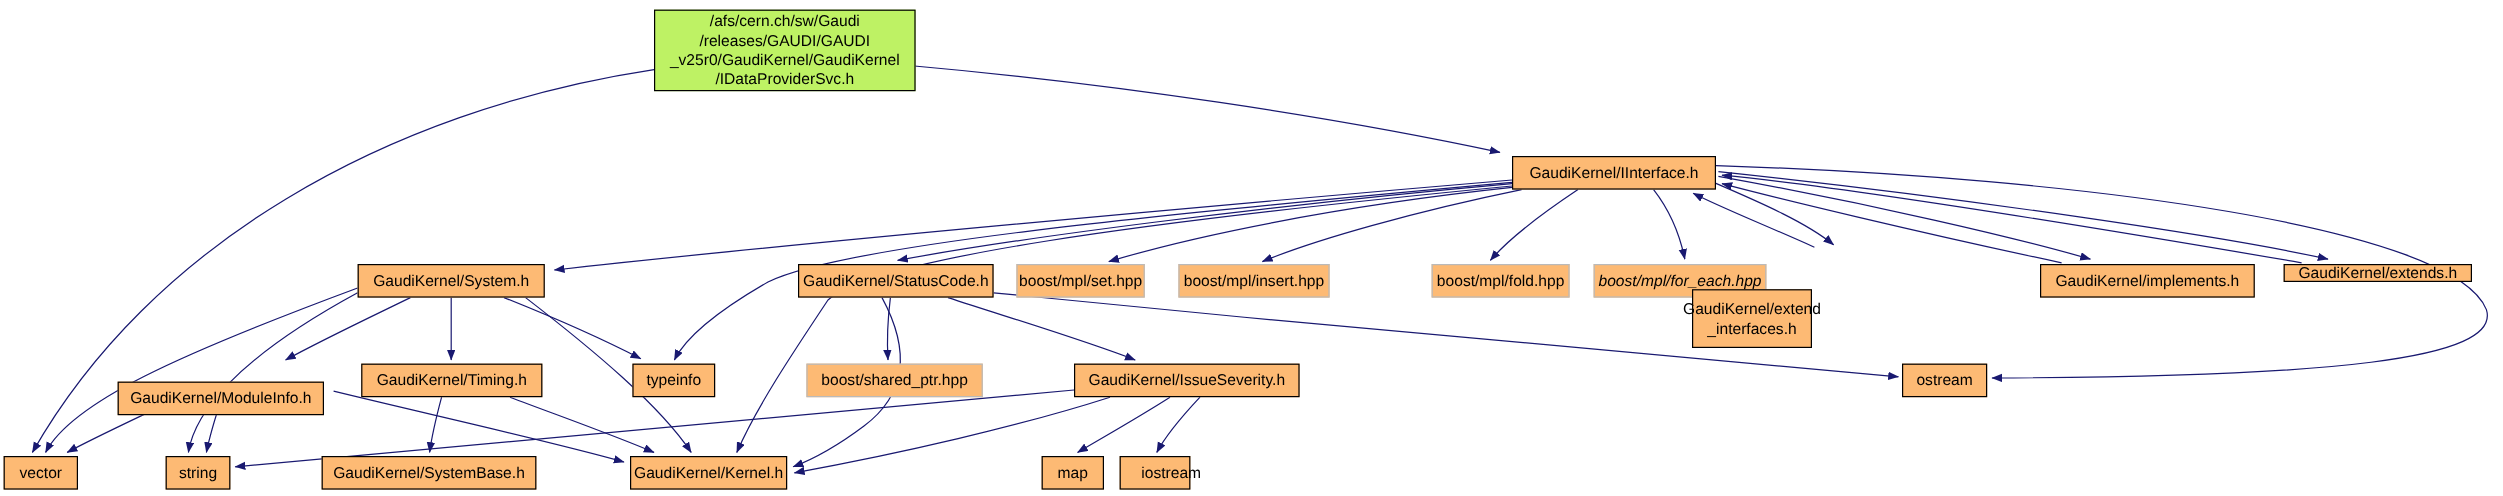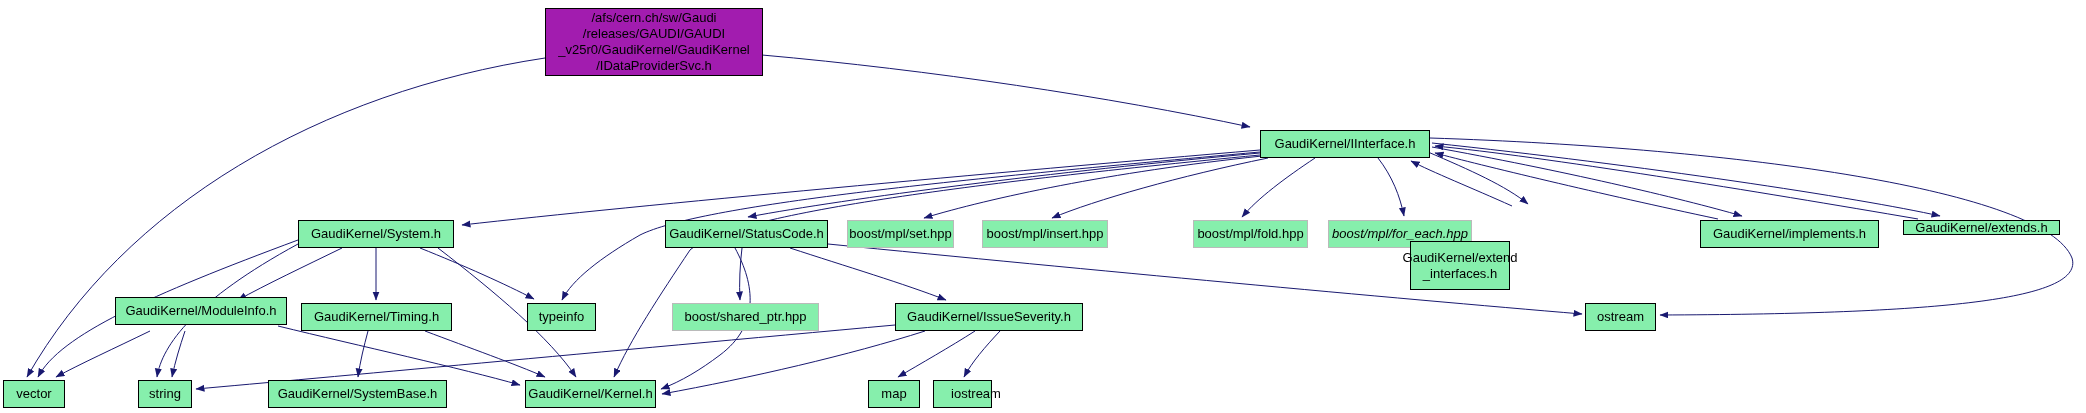--- a/index.html
+++ b/index.html
@@ -12,30 +12,30 @@
   }
   #edges{position:absolute;left:0;top:0;width:2086px;height:413px;}
   .node{
     position:absolute;
     box-sizing:border-box;
     display:flex;
     flex-direction:column;
     align-items:center;
     justify-content:center;
     text-align:center;
-    background:#86efac;
+    background:#fdba74;
     border:1px solid #000000;
     color:#000000;
     font-size:13px;
     line-height:16px;
     white-space:nowrap;
     cursor:pointer;
   }
   .node.external{border-color:#bababa;cursor:default;}
-  .node.root{background:#a21caf;border-color:#000000;cursor:default;}
+  .node.root{background:#bef264;border-color:#000000;cursor:default;}
   .edge{fill:none;stroke-width:1px;}
 </style>
 </head>
 <body>
 
 <div id="canvas">
   <svg id="edges" xmlns="http://www.w3.org/2000/svg" width="2086" height="413" viewBox="0 0 2086 413">
     <defs>
       <marker id="arrow" markerWidth="10" markerHeight="8" refX="8.5" refY="3.5" orient="auto" markerUnits="userSpaceOnUse">
         <path d="M0,0 L9,3.5 L0,7 Z" fill="#191970"></path>
@@ -111,21 +111,21 @@
       <div class="node" style="left: 1410px; top: 206px; width: 100px; height: 49px; margin-top: 35px;">
         <span>GaudiKernel/extend</span>
         <span>_interfaces.h</span>
       </div>
       <div class="node" style="left: 1700px; top: 220px; width: 179px; height: 28px;">
         <span>GaudiKernel/implements.h</span>
       </div>
       <div class="node" style="left: 1903px; top: 220px; width: 157px; height: 15px; justify-content: center;">
         <span>GaudiKernel/extends.h</span>
       </div>
-      <div class="node" style="left: 98px; top: 297px; width: 172px; height: 28px; margin-left: 17px;">
+      <div class="node" style="left: 98px; top: 318px; width: 172px; height: 28px;">
         <span>GaudiKernel/ModuleInfo.h</span>
       </div>
       <div class="node" style="left: 301px; top: 303px; width: 151px; height: 28px;">
         <span>GaudiKernel/Timing.h</span>
       </div>
       <div class="node" style="left: 527px; top: 303px; width: 69px; height: 28px;">
         <span>typeinfo</span>
       </div>
       <div class="node external" style="left: 672px; top: 303px; width: 147px; height: 28px;">
         <span>boost/shared_ptr.hpp</span>

